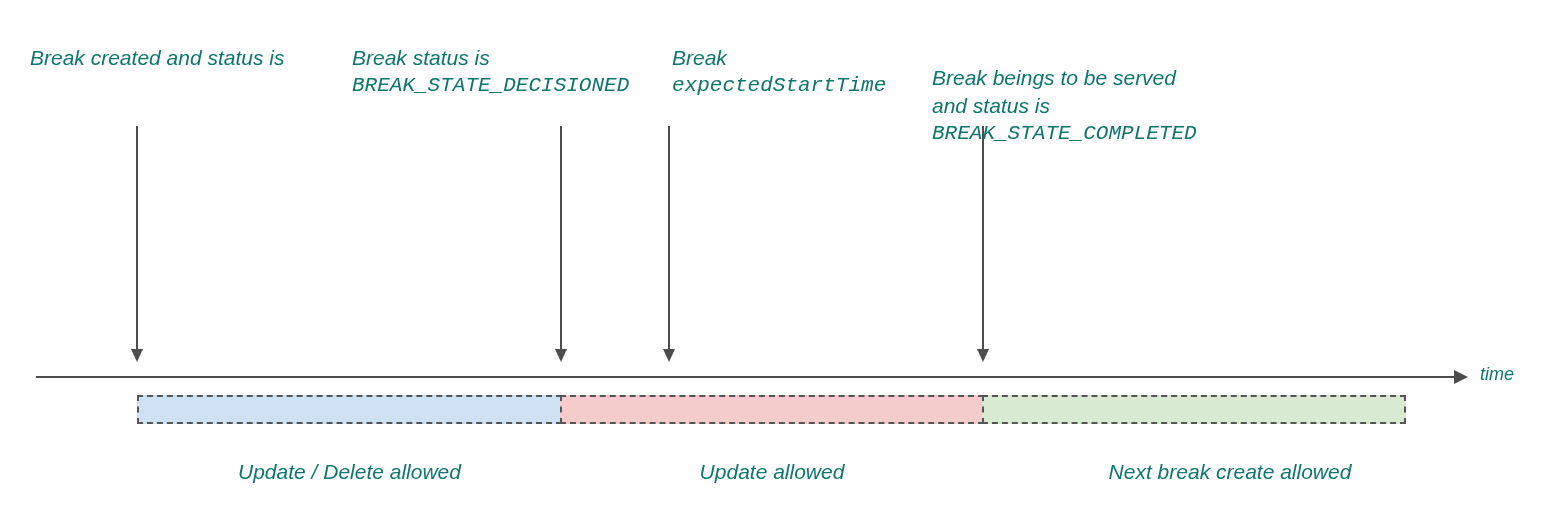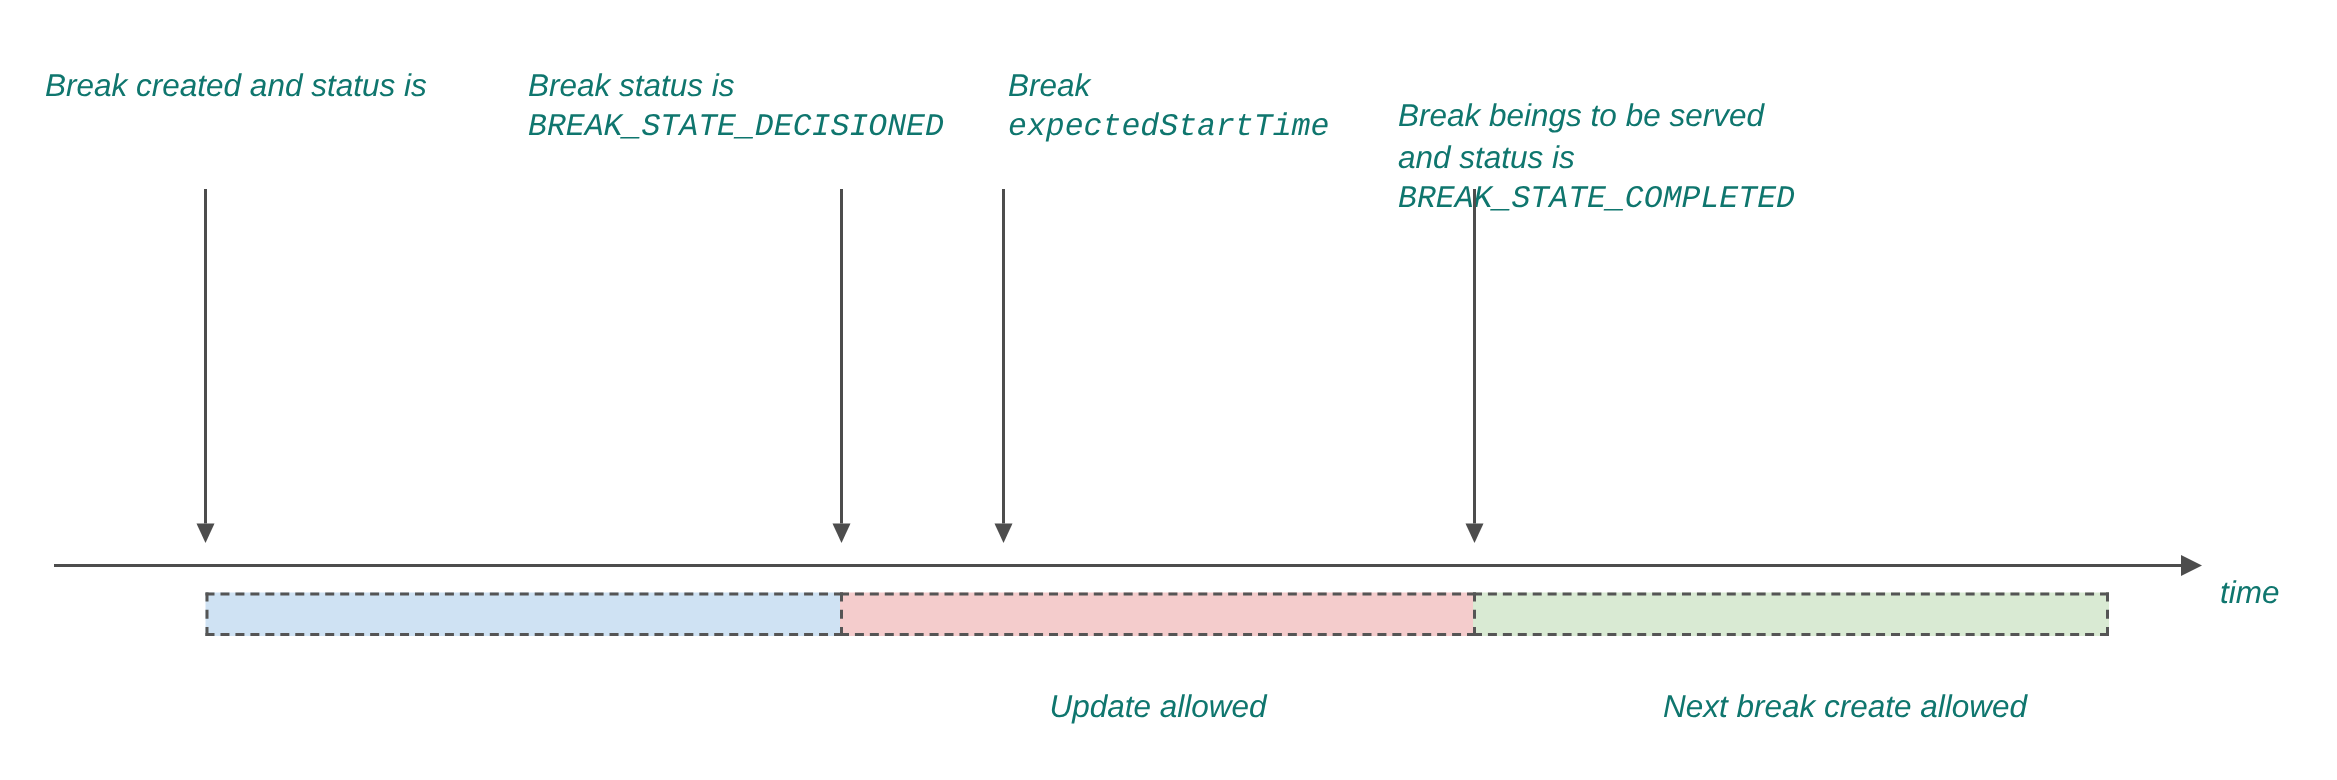--- a/index.html
+++ b/index.html
@@ -40,22 +40,22 @@
     width: 1420px; height: 2px; background: #4d4d4d;
   }
   .hhead {
     position: absolute; left: 1454px; top: 370px;
     width: 0; height: 0;
     border-top: 7px solid transparent;
     border-bottom: 7px solid transparent;
     border-left: 14px solid #4d4d4d;
   }
   .axis-label {
-    position: absolute; left: 1480px; top: 384px;
-    font-size: 21px;
+    position: absolute; left: 1480px; top: 364px;
+    font-size: 18px;
   }
   .seg {
     position: absolute; top: 395px; height: 29px;
     box-sizing: border-box;
     border: 2px dashed #555555;
   }
   .seg-label {
     position: absolute; top: 460px;
     font-size: 21px; text-align: center;
   }
@@ -103,16 +103,17 @@
   </div>
 
   <div class="hline"></div>
   <div class="hhead"></div>
   <span class="axis-label">time</span>
 
   <div class="seg" style="left: 137px; width: 425px; background: rgb(207, 226, 243);"></div>
   <div class="seg" style="left: 560px; width: 424px; background: rgb(244, 204, 204);"></div>
   <div class="seg" style="left: 982px; width: 424px; background: rgb(217, 234, 211);"></div>
 
+  <div class="seg-label" style="left:137px; width:425px;">Update / Delete allowed</div>
   <div class="seg-label" style="left:560px; width:424px;">Update allowed</div>
   <div class="seg-label" style="left:1018px; width:424px;">Next break create allowed</div>
 
 </div>
 
 </body></html>

